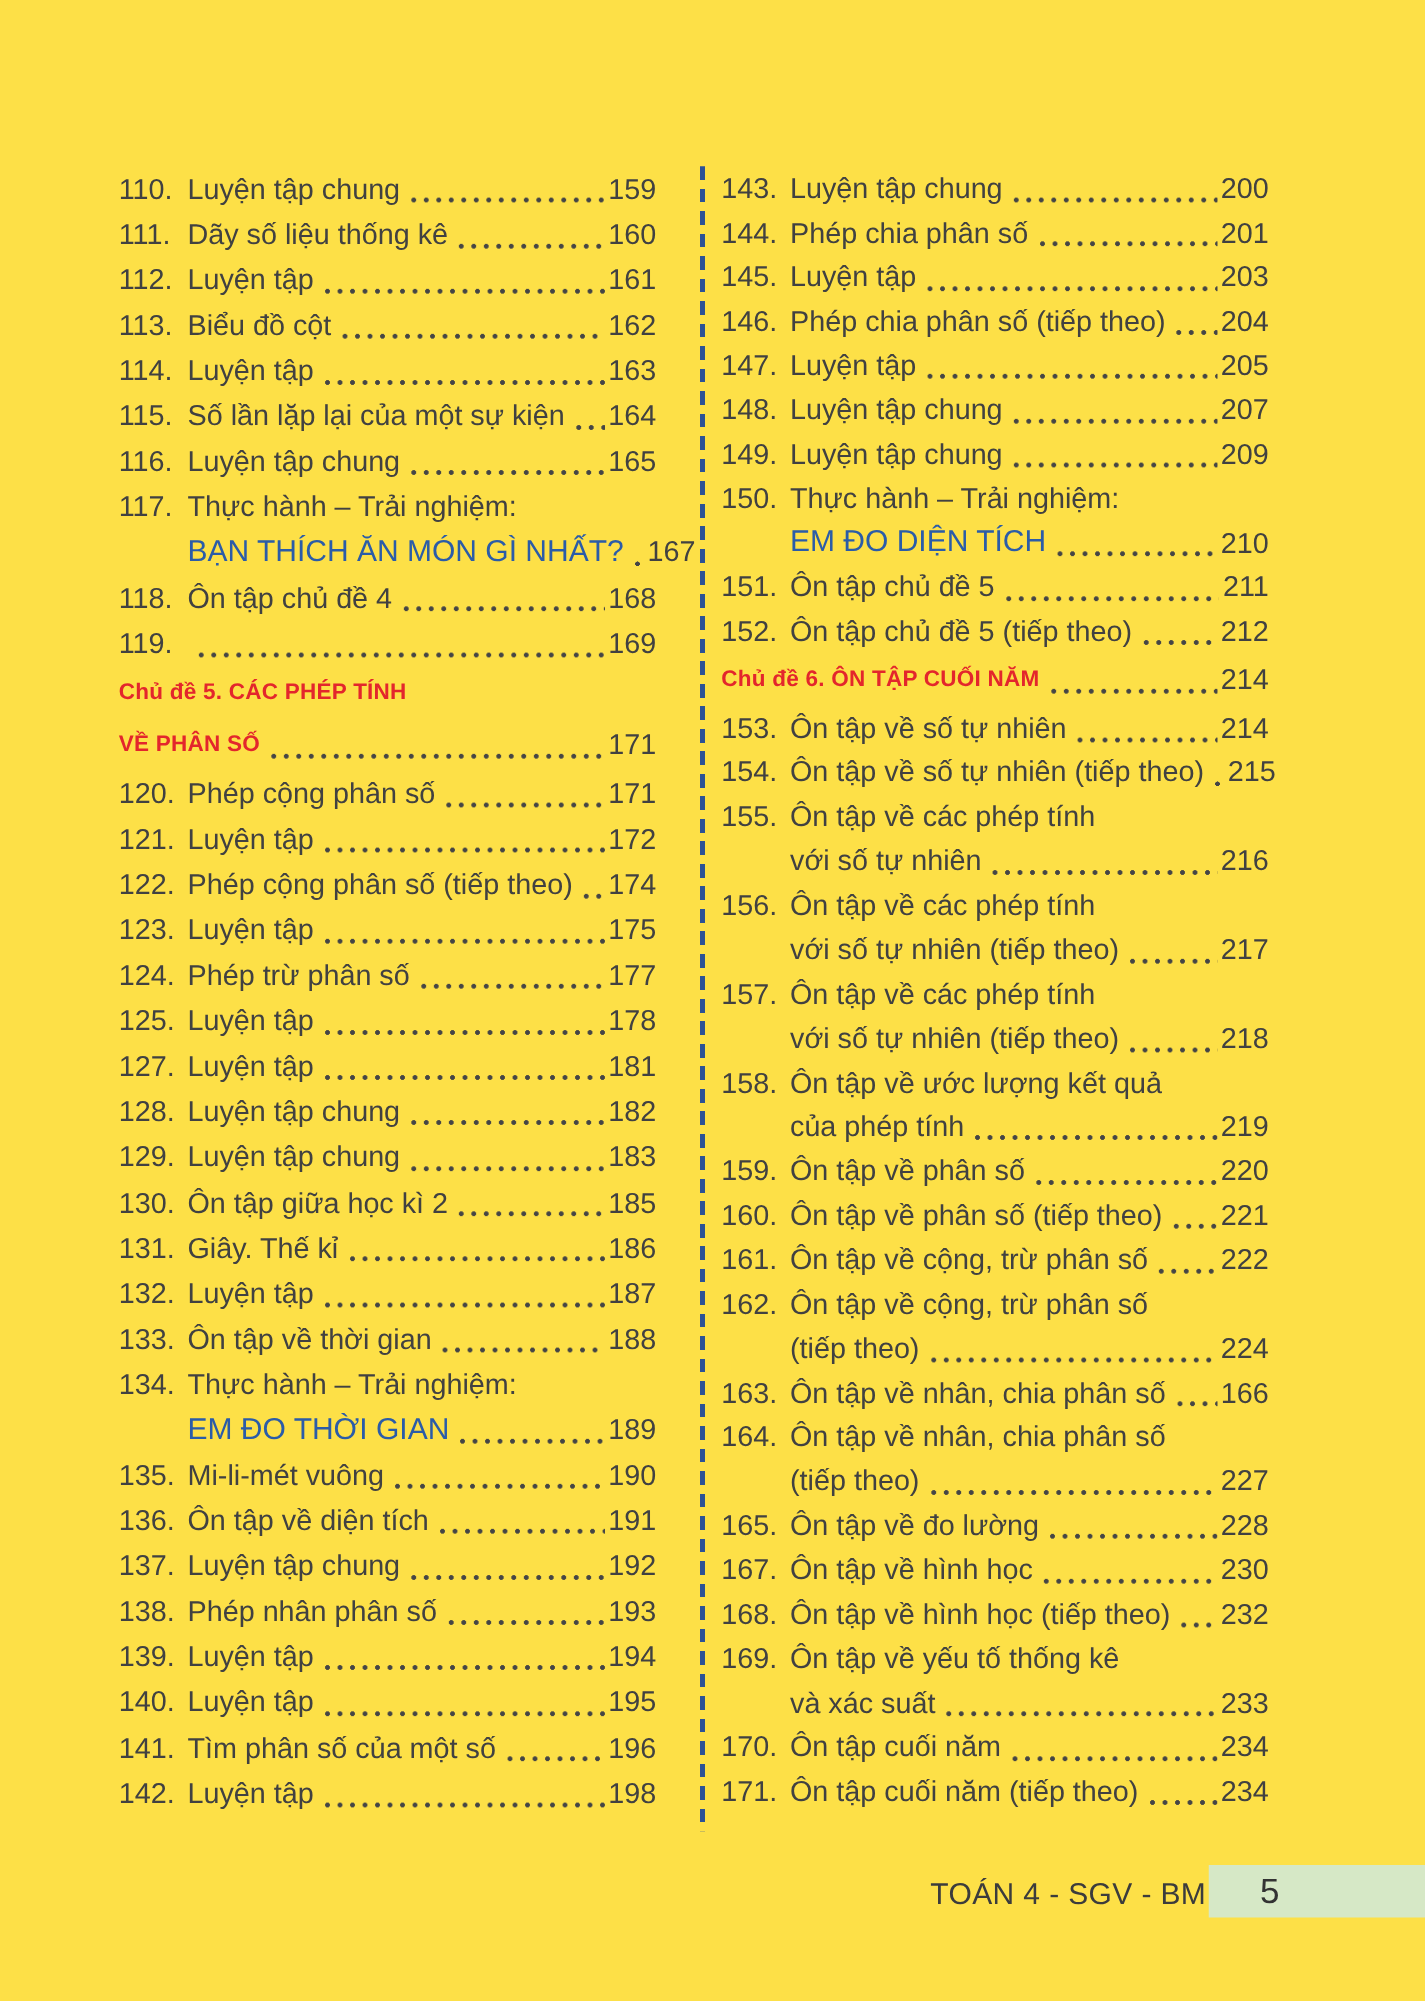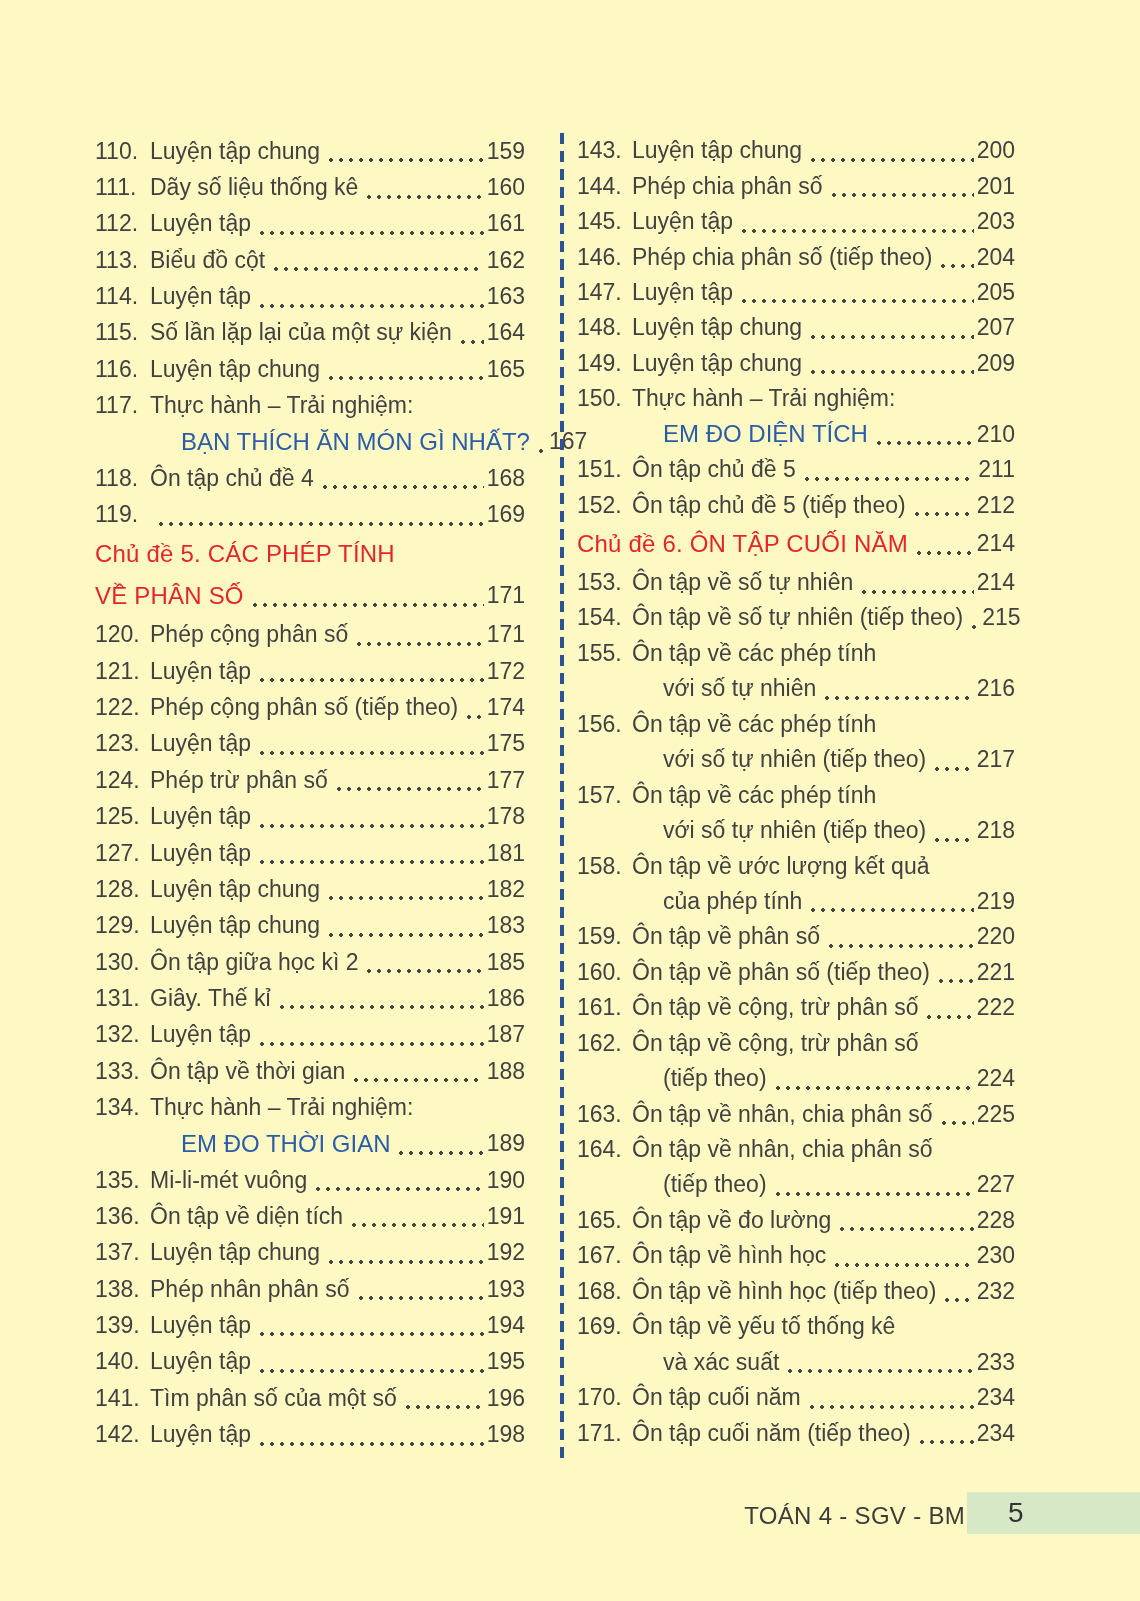--- a/index.html
+++ b/index.html
@@ -5,43 +5,43 @@
   :root{
     --c-text:#414141;
     --c-red:#e3262c;
     --c-blue:#2b5ca8;
     --c-divider:#2d5295;
     --c-green:#d6e8c6;
   }
   *{margin:0;padding:0;box-sizing:border-box;}
   html,body{background:#ffffff;}
   body{font-family:"Liberation Sans","DejaVu Sans",sans-serif;color:var(--c-text);}
-  .page{position:relative;width:1140px;height:1601px;background:#fef9c3;overflow:hidden;}
+  .page{position:relative;width:1140px;height:1601px;background:#fde047;overflow:hidden;}
 
   .col{position:absolute;top:133px;}
   .col-left{left:95px;width:430px;}
   .col-right{left:577px;width:438px;}
 
   .divider{position:absolute;left:560px;top:133px;width:4px;height:1332px;
     background:repeating-linear-gradient(to bottom,var(--c-divider) 0 11px,transparent 11px 18px);}
 
   .line{display:flex;align-items:center;white-space:nowrap;}
   .col-left .line{height:36.35px;}
   .col-right .line{height:35.45px;}
 
   .num{flex:0 0 55px;font-size:23px;}
   .t{font-size:23px;}
   .pg{font-size:23px;margin-left:3px;}
   .dots{flex:1 1 auto;align-self:stretch;margin-left:6px;min-width:10px;
     background-image:radial-gradient(circle,#454545 1.7px,transparent 2px);
     background-size:10px 10px;background-repeat:repeat-x;
     background-position:left calc(50% + 9px);}
-  .indent{margin-left:86px;}
+  .indent{margin-left:55px;}
   .blue{color:var(--c-blue);font-size:24px;}
-  .h{color:var(--c-red);font-weight:normal;font-size:24px;letter-spacing:0.2px;}
+  .h{color:var(--c-red);font-weight:bold;font-size:18px;letter-spacing:0.2px;}
   .h-indent{}
   .line.heading,.line.heading-open,.line.heading-cont{height:42px;}
 
   .footer-label{position:absolute;top:1502px;right:175px;font-size:24px;color:#3c3c3c;letter-spacing:0.3px;}
   .footer-badge{position:absolute;left:967px;top:1492px;width:173px;height:42px;background:var(--c-green);}
   .footer-badge .n{display:block;padding-left:41px;line-height:42px;font-size:28px;color:#333333;}
 </style>
 </head>
 <body>
 
@@ -395,21 +395,21 @@
       </div>
       <div class="line cont">
         <span class="t indent">(tiếp theo)</span>
         <span class="dots"></span>
         <span class="pg">224</span>
       </div>
       <div class="line entry">
         <span class="num">163.</span>
         <span class="t">Ôn tập về nhân, chia phân số</span>
         <span class="dots"></span>
-        <span class="pg">225</span>
+        <span class="pg">166</span>
       </div>
       <div class="line entry-open">
         <span class="num">164.</span>
         <span class="t">Ôn tập về nhân, chia phân số</span>
       </div>
       <div class="line cont">
         <span class="t indent">(tiếp theo)</span>
         <span class="dots"></span>
         <span class="pg">227</span>
       </div>

